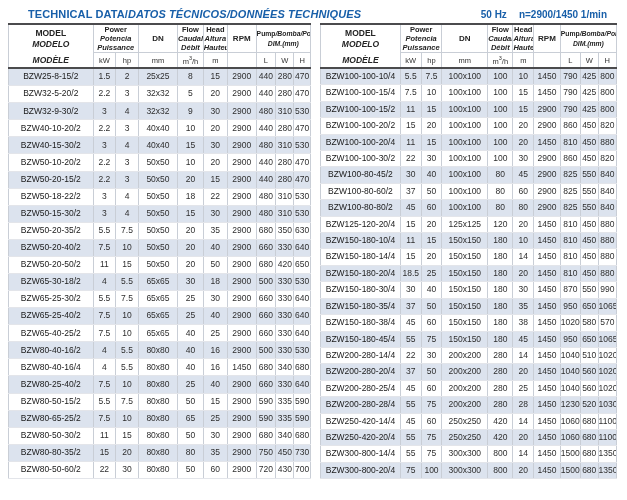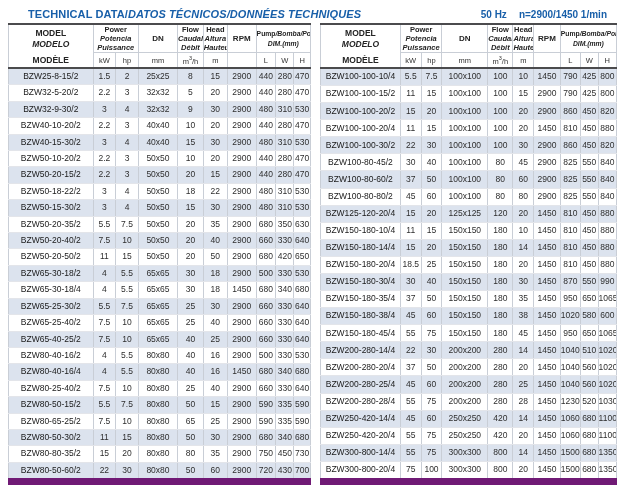--- a/index.html
+++ b/index.html
@@ -17,21 +17,21 @@
   }
   .title { color:#185FA9; font-size:11px; font-weight:bold; letter-spacing:0.1px; white-space:nowrap; }
   .title .it { font-style:italic; }
   .freq { color:#185FA9; font-size:10px; font-weight:bold; display:flex; gap:12px; white-space:nowrap; }
 
   
   .tables { display:flex; justify-content:space-between; padding:0 10px 0 8px; }
   table.spec {
     border-collapse:collapse; table-layout:fixed;
     border-top:2px solid #4b4b4d;
-    border-bottom:7px solid #701a75;
+    border-bottom:1px solid #701a75;
     background:#ffffff;
   }
   table.spec.left  { width:303px; }
   table.spec.right { width:297px; }
 
   .spec th, .spec td {
     border-right:1px solid #c9ced6;
     padding:0; text-align:center; overflow:hidden; white-space:nowrap;
   }
   .spec th:last-child, .spec td:last-child { border-right:1px solid #c9ced6; }
@@ -46,21 +46,21 @@
   thead tr.h1 th.model-h { font-size:8.5px; line-height:1.3; border-bottom:none; }
   thead tr.h1 th .lbl { display:block; }
   thead tr.h1 th .it { font-style:italic; }
   thead tr.h1 th.one-line { font-size:8px; }
   thead tr.h1 th.dim-h { font-size:6.8px; line-height:1.35; }
   thead tr.h2 th {
     height:14px; vertical-align:middle;
     font-size:7.5px; font-weight:normal; color:#333;
     border-bottom:2px solid #4b4b4d;
   }
-  thead tr.h2 th.model-h2 { font-weight:bold; font-size:8.5px; color:#242424; }
+  thead tr.h2 th.model-h2 { font-weight:bold; font-style:italic; font-size:8.5px; color:#242424; }
   thead tr.h2 th sup { font-size:5.5px; }
 
   
   tbody td {
     height:15.4px; line-height:15.4px;
     font-size:8.5px; color:#2e2e2e;
     border-bottom:1px solid #e3e5ea;
   }
   tbody td.model { font-weight:normal; color:#191919; }
   tbody tr:nth-child(odd) td { background:#dce3ee; }
@@ -286,32 +286,20 @@
             <td>5.5</td>
             <td>65x65</td>
             <td>30</td>
             <td>18</td>
             <td>2900</td>
             <td>500</td>
             <td>330</td>
             <td>530</td>
           </tr>
           <tr>
-            <td class="model">BZW65-30-18/4</td>
-            <td>4</td>
-            <td>5.5</td>
-            <td>65x65</td>
-            <td>30</td>
-            <td>18</td>
-            <td>1450</td>
-            <td>680</td>
-            <td>340</td>
-            <td>680</td>
-          </tr>
-          <tr>
             <td class="model">BZW65-25-30/2</td>
             <td>5.5</td>
             <td>7.5</td>
             <td>65x65</td>
             <td>25</td>
             <td>30</td>
             <td>2900</td>
             <td>660</td>
             <td>330</td>
             <td>640</td>
@@ -500,20 +488,32 @@
             <td>7.5</td>
             <td>100x100</td>
             <td>100</td>
             <td>10</td>
             <td>1450</td>
             <td>790</td>
             <td>425</td>
             <td>800</td>
           </tr>
           <tr>
+            <td class="model">BZW100-100-15/4</td>
+            <td>7.5</td>
+            <td>10</td>
+            <td>100x100</td>
+            <td>100</td>
+            <td>15</td>
+            <td>1450</td>
+            <td>790</td>
+            <td>425</td>
+            <td>800</td>
+          </tr>
+          <tr>
             <td class="model">BZW100-100-15/2</td>
             <td>11</td>
             <td>15</td>
             <td>100x100</td>
             <td>100</td>
             <td>15</td>
             <td>2900</td>
             <td>790</td>
             <td>425</td>
             <td>800</td>
@@ -665,21 +665,21 @@
           <tr>
             <td class="model">BZW150-180-38/4</td>
             <td>45</td>
             <td>60</td>
             <td>150x150</td>
             <td>180</td>
             <td>38</td>
             <td>1450</td>
             <td>1020</td>
             <td>580</td>
-            <td>600</td>
+            <td>570</td>
           </tr>
           <tr>
             <td class="model">BZW150-180-45/4</td>
             <td>55</td>
             <td>75</td>
             <td>150x150</td>
             <td>180</td>
             <td>45</td>
             <td>1450</td>
             <td>950</td>

